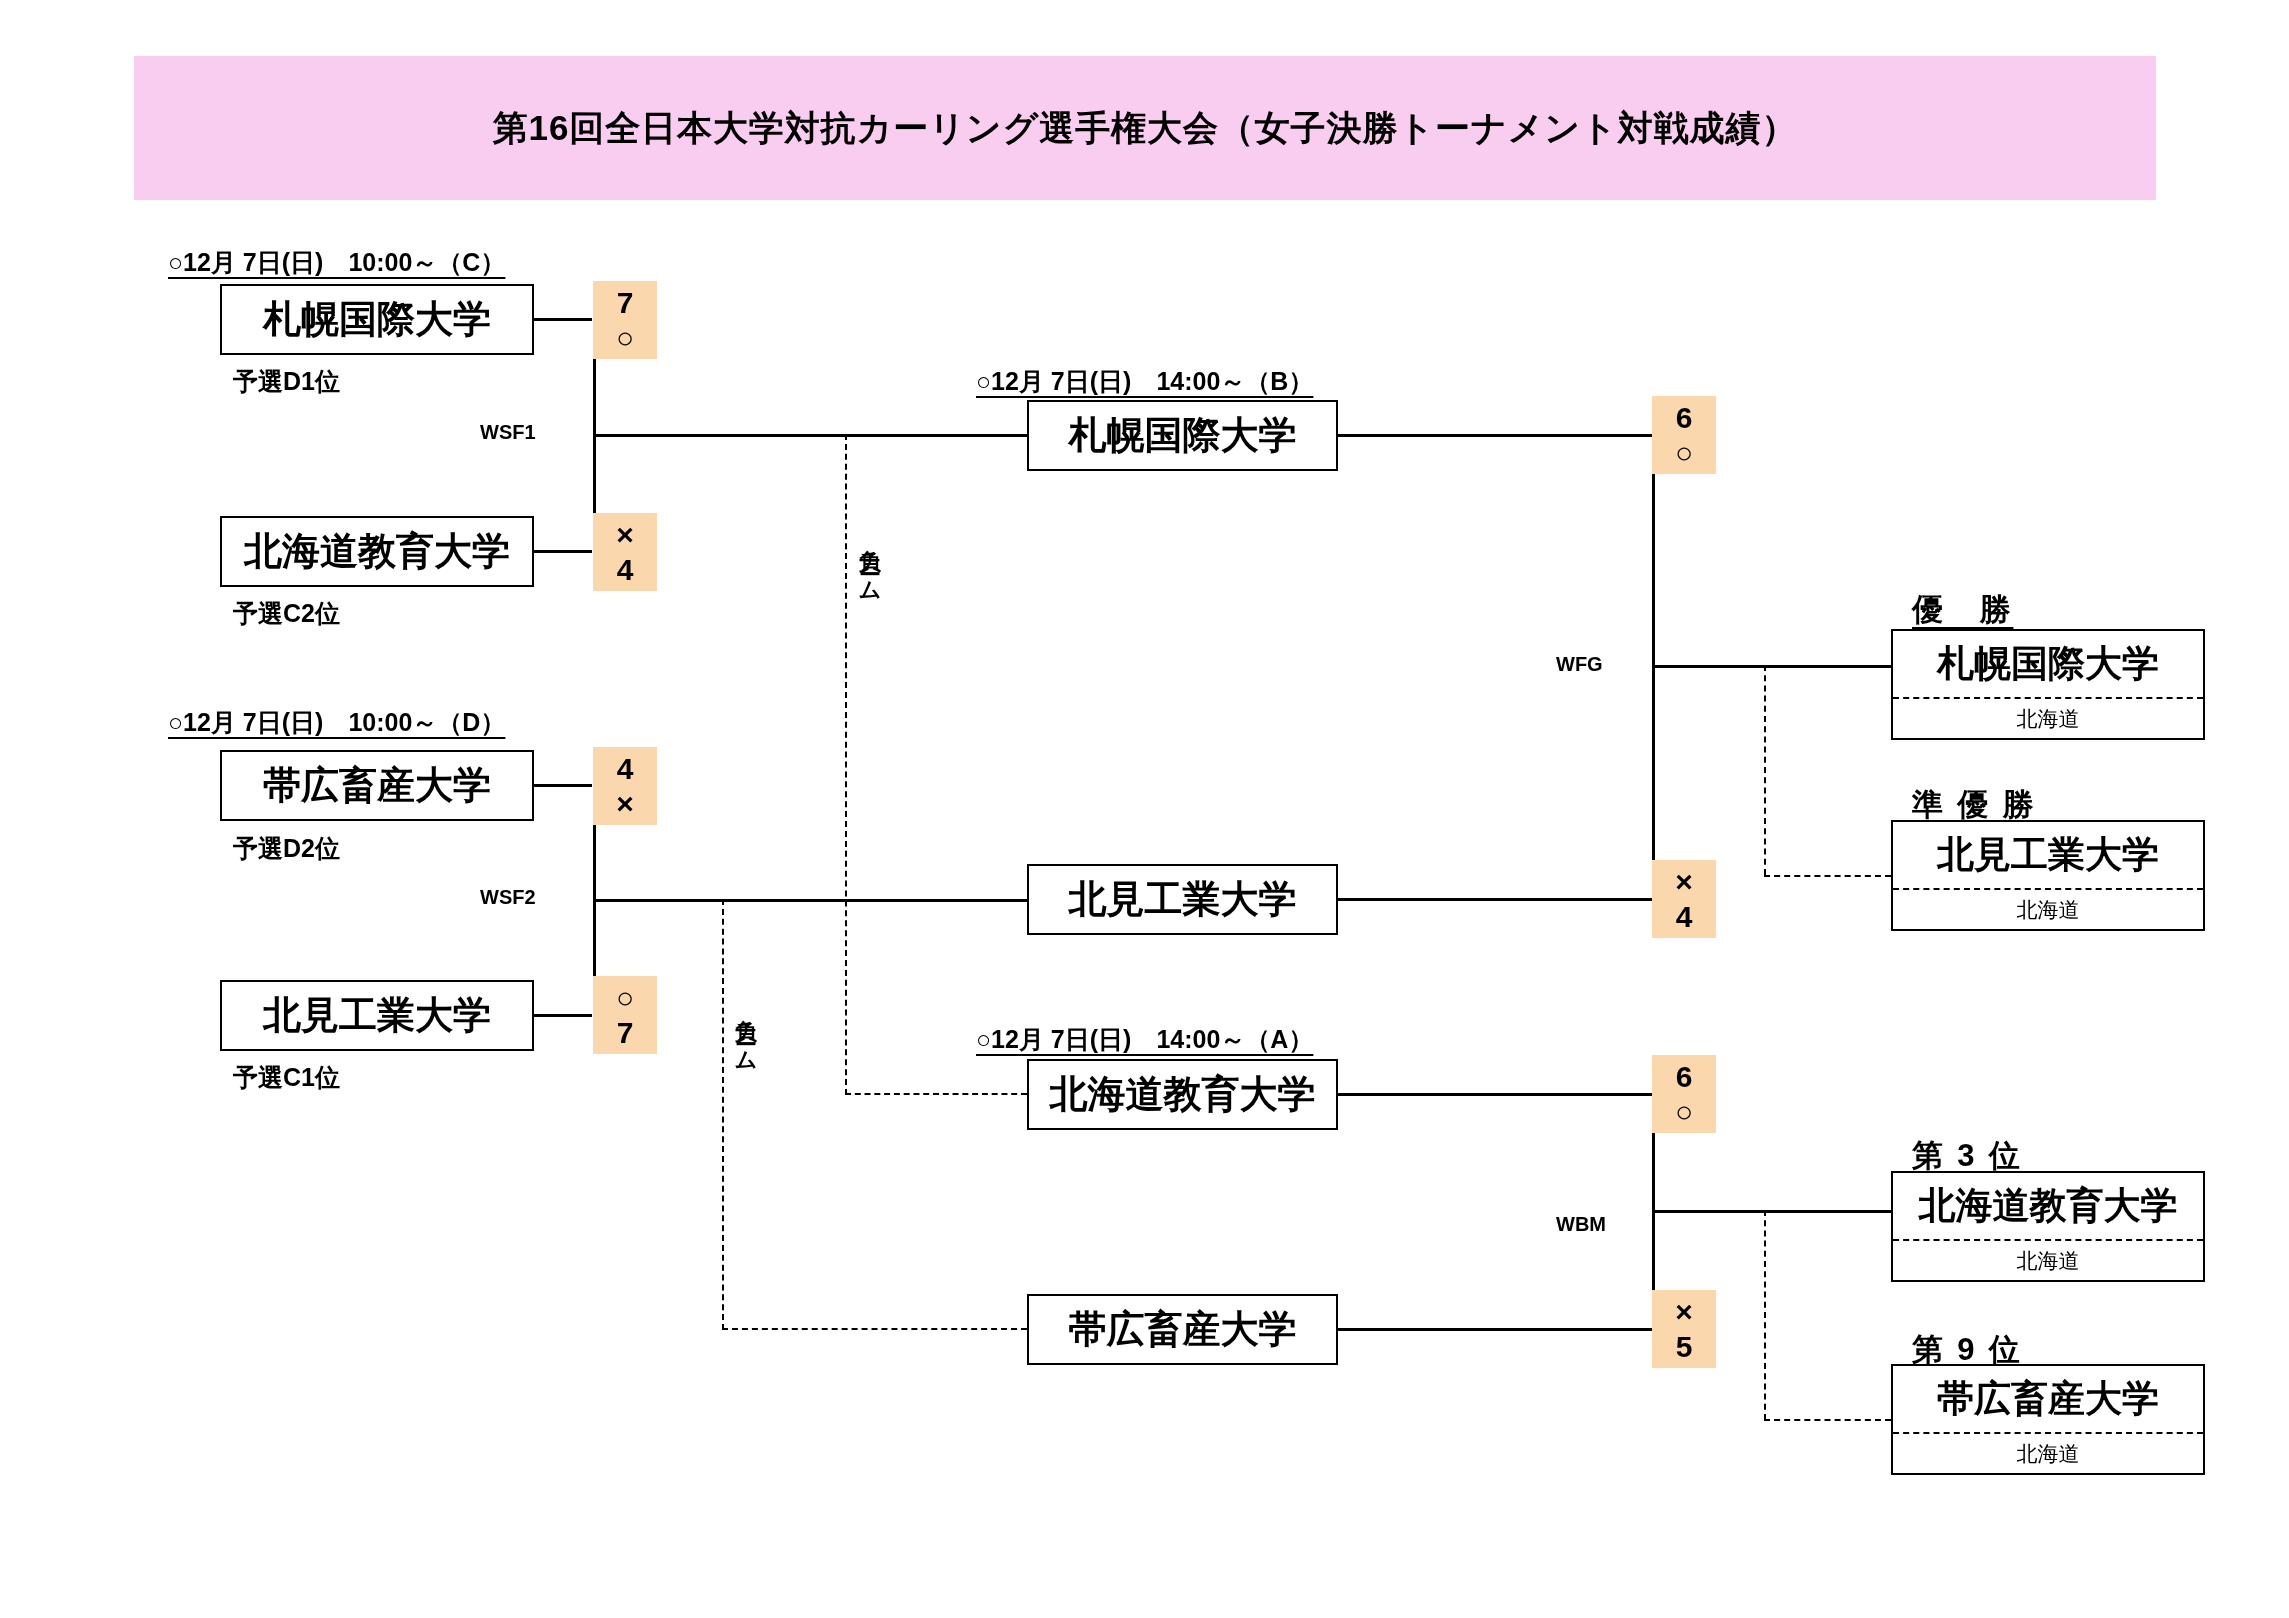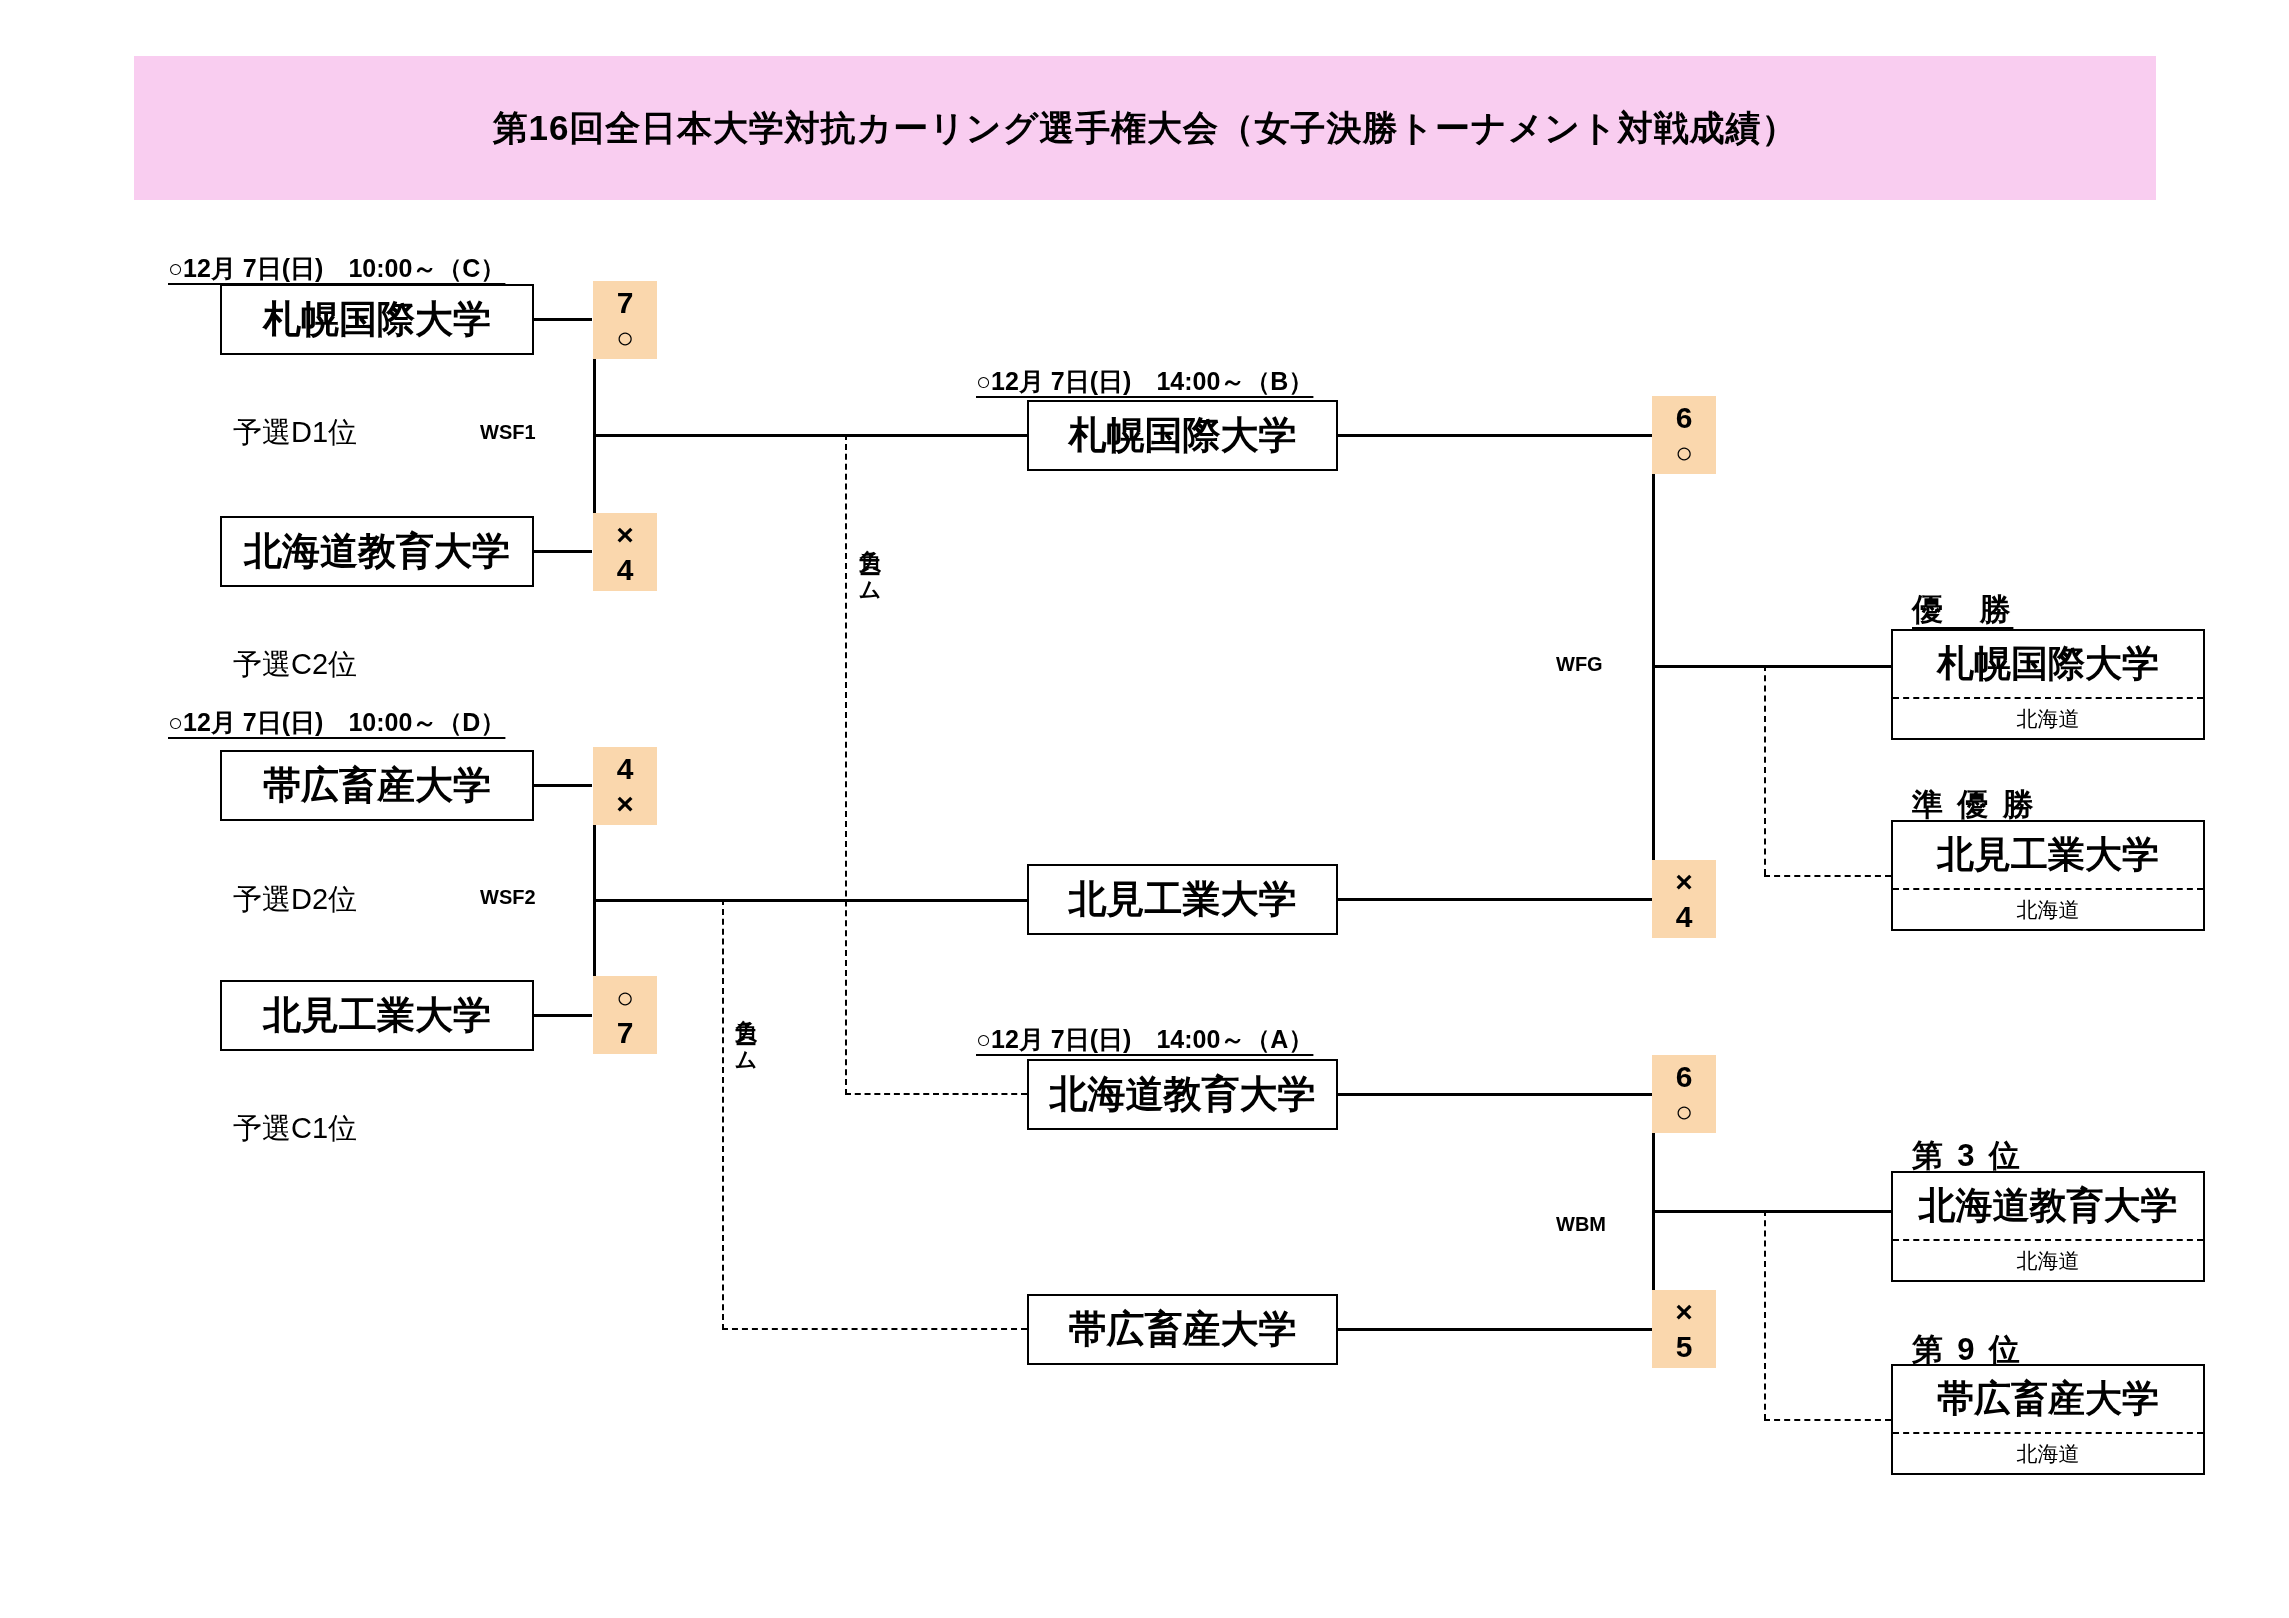--- a/index.html
+++ b/index.html
@@ -18,21 +18,21 @@
     position:absolute; font-size:25px; font-weight:bold;
     text-decoration:underline; text-underline-offset:5.5px; text-decoration-thickness:1.8px;
     white-space:nowrap;
   }
   .team-box {
     position:absolute; width:314px; height:71px; box-sizing:border-box;
     border:2.8px solid #000; background:#fff;
     display:flex; align-items:center; justify-content:center;
     font-size:38px; font-weight:bold; white-space:nowrap;
   }
-  .seed { position:absolute; font-size:29px; font-weight:normal; white-space:nowrap;margin-top:48px; }
+  .seed { position:absolute; font-size:25px; font-weight:bold; white-space:nowrap; }
   .score-box {
     position:absolute; width:64px; height:78px; background:var(--score-bg, #fad7ad);
     display:flex; flex-direction:column; align-items:center; justify-content:center;
     font-size:30px; font-weight:bold; line-height:1.18;
   }
   .match-label {
     position:absolute; width:92px; font-size:20px; font-weight:bold;
     text-align:left; white-space:nowrap;
   }
   .line { position:absolute; background:#000; }
@@ -101,21 +101,21 @@
   <div class="dash-h" style="left:722px;top:1328px;width:305px"></div>
 
   <div class="loser-label" style="left:855px;top:532px">負チーム</div>
   <div class="loser-label" style="left:731px;top:1002px">負チーム</div>
 
   <div class="dash-v" style="left:1764px;top:665px;height:210px"></div>
   <div class="dash-h" style="left:1764px;top:875px;width:127px"></div>
   <div class="dash-v" style="left:1764px;top:1210px;height:210px"></div>
   <div class="dash-h" style="left:1764px;top:1419px;width:127px"></div>
 
-  <div class="match-header" style="left:168px;top:252px">○12月 7日(日)　10:00～（C）</div>
+  <div class="match-header" style="left:168px;top:246px">○12月 7日(日)　10:00～（C）</div>
   <div class="team-box" style="left:220px;top:284px">札幌国際大学</div>
   <div class="seed" style="left:233px;top:365px">予選D1位</div>
   <div class="score-box" style="left:593px;top:281px">
     <span>7</span>
     <span>○</span>
   </div>
   <div class="team-box" style="left:220px;top:516px">北海道教育大学</div>
   <div class="seed" style="left:233px;top:597px">予選C2位</div>
   <div class="score-box" style="left:593px;top:513px">
     <span>×</span>

